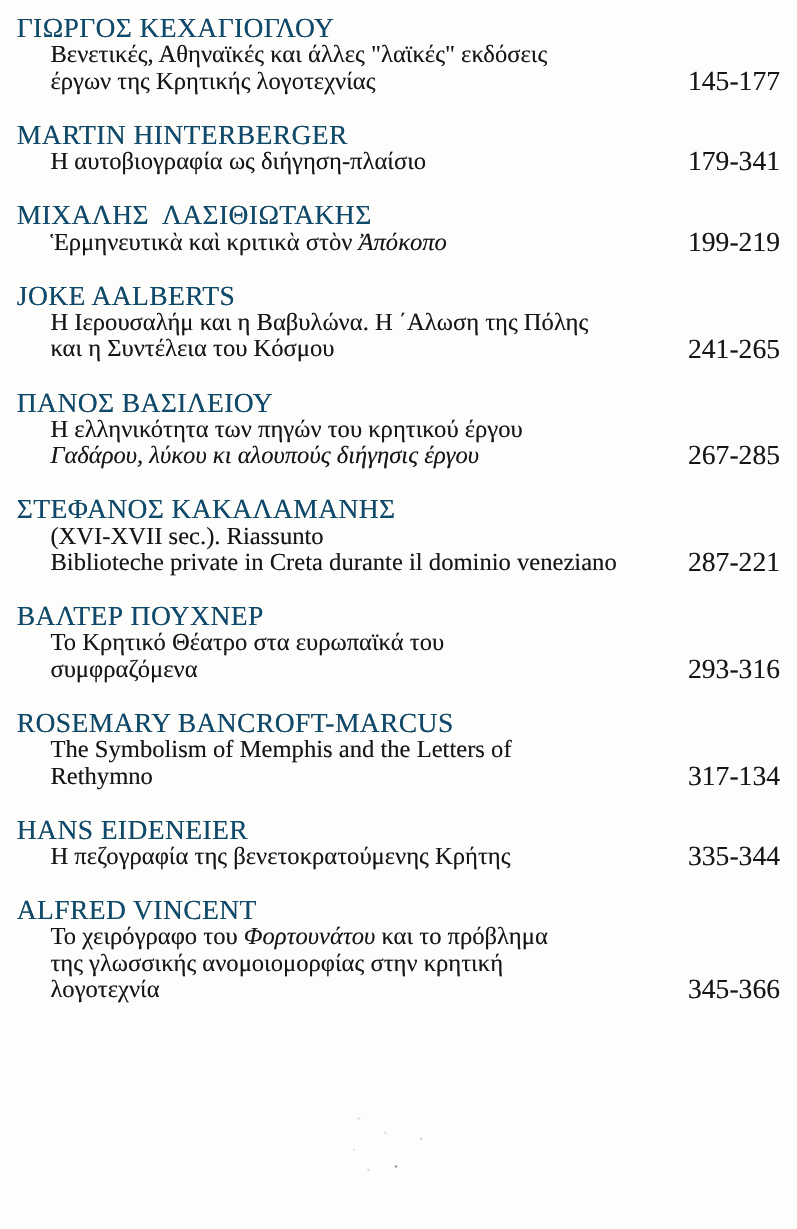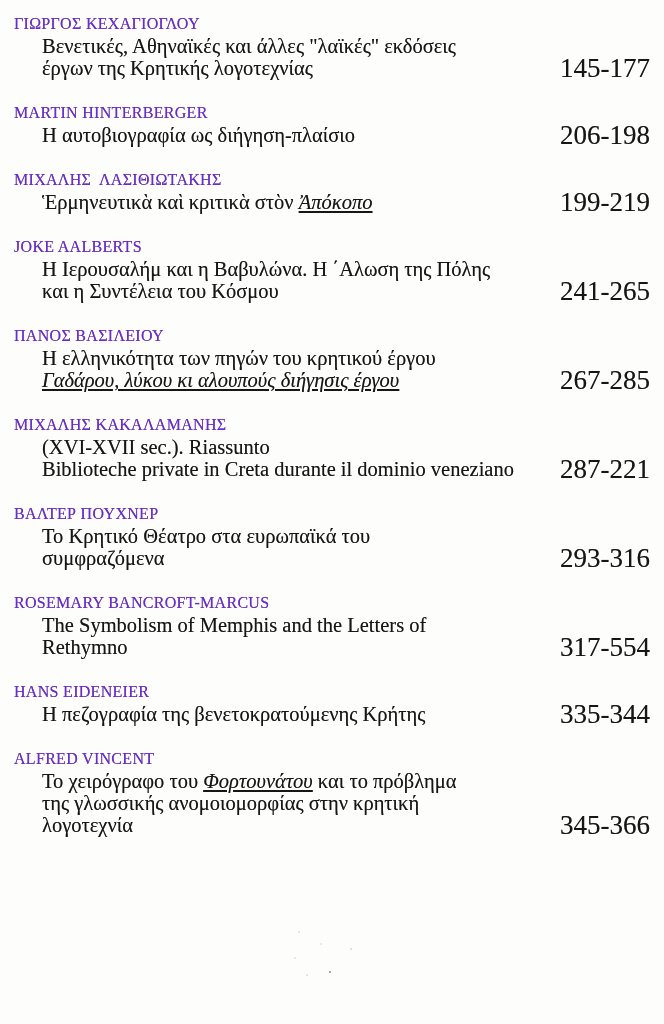--- a/index.html
+++ b/index.html
@@ -15,47 +15,47 @@
     color: #161616;
     font-family: "Liberation Serif", "DejaVu Serif", serif;
     overflow: hidden;
     box-sizing: border-box;
     padding: 13px 14px 0 14px;
   }
   .toc-list { width: 100%; }
   .entry { margin-bottom: 23px; }
   .author {
     margin: 0;
-    font-size: 16px;
+    font-size: 23px;
     line-height: 22px;
     font-weight: normal;
     letter-spacing: 0.3px;
     white-space: pre-wrap; 
-    color: #6d28d9;
+    color: #0c4a6e;
     text-shadow: 0 0 0.5px rgba(20,20,20,0.55);
   }
   .entry-row {
     display: flex;
     align-items: flex-end;
   }
   .title {
     padding-left: 28px;
     flex: 0 1 auto;
   }
   .title-line {
     font-size: 20.5px;
     line-height: 22px;
     white-space: nowrap;
     text-shadow: 0 0 0.5px rgba(20,20,20,0.5);
   }
-  .title-line .italic { font-style: italic; text-decoration: underline; }
+  .title-line .italic { font-style: italic; }
   .pages {
     margin-left: auto;
     padding-left: 12px;
-    font-size: 27px;
+    font-size: 23px;
     line-height: 22px;
     white-space: nowrap;
     text-shadow: 0 0 0.5px rgba(20,20,20,0.5);
   }
   
   .speck {
     position: absolute;
     width: 2px;
     height: 2px;
     background: #b9b9b9;
@@ -83,21 +83,21 @@
       <div class="pages">145-177</div>
     </div>
   </section>
 
   <section class="entry">
     <h3 class="author">MARTIN HINTERBERGER</h3>
     <div class="entry-row">
       <div class="title">
             <div class="title-line"><span>Η αυτοβιογραφία ως διήγηση-πλαίσιο</span></div>
           </div>
-      <div class="pages">206-198</div>
+      <div class="pages">179-341</div>
     </div>
   </section>
 
   <section class="entry">
     <h3 class="author">ΜΙΧΑΛΗΣ  ΛΑΣΙΘΙΩΤΑΚΗΣ</h3>
     <div class="entry-row">
       <div class="title">
             <div class="title-line"><span>Ἑρμηνευτικὰ καὶ κριτικὰ στὸν </span><span class="italic">Ἀπόκοπο</span></div>
           </div>
       <div class="pages">199-219</div>
@@ -121,21 +121,21 @@
     <div class="entry-row">
       <div class="title">
             <div class="title-line"><span>Η ελληνικότητα των πηγών του κρητικού έργου</span></div>
             <div class="title-line"><span class="italic">Γαδάρου, λύκου κι αλουπούς διήγησις έργου</span></div>
           </div>
       <div class="pages">267-285</div>
     </div>
   </section>
 
   <section class="entry">
-    <h3 class="author">ΜΙΧΑΛΗΣ ΚΑΚΑΛΑΜΑΝΗΣ</h3>
+    <h3 class="author">ΣΤΕΦΑΝΟΣ ΚΑΚΑΛΑΜΑΝΗΣ</h3>
     <div class="entry-row">
       <div class="title">
             <div class="title-line"><span>(XVI-XVII sec.). Riassunto</span></div>
             <div class="title-line"><span>Biblioteche private in Creta durante il dominio veneziano</span></div>
           </div>
       <div class="pages">287-221</div>
     </div>
   </section>
 
   <section class="entry">
@@ -149,21 +149,21 @@
     </div>
   </section>
 
   <section class="entry">
     <h3 class="author">ROSEMARY BANCROFT-MARCUS</h3>
     <div class="entry-row">
       <div class="title">
             <div class="title-line"><span>The Symbolism of Memphis and the Letters of</span></div>
             <div class="title-line"><span>Rethymno</span></div>
           </div>
-      <div class="pages">317-554</div>
+      <div class="pages">317-134</div>
     </div>
   </section>
 
   <section class="entry">
     <h3 class="author">HANS EIDENEIER</h3>
     <div class="entry-row">
       <div class="title">
             <div class="title-line"><span>Η πεζογραφία της βενετοκρατούμενης Κρήτης</span></div>
           </div>
       <div class="pages">335-344</div>

